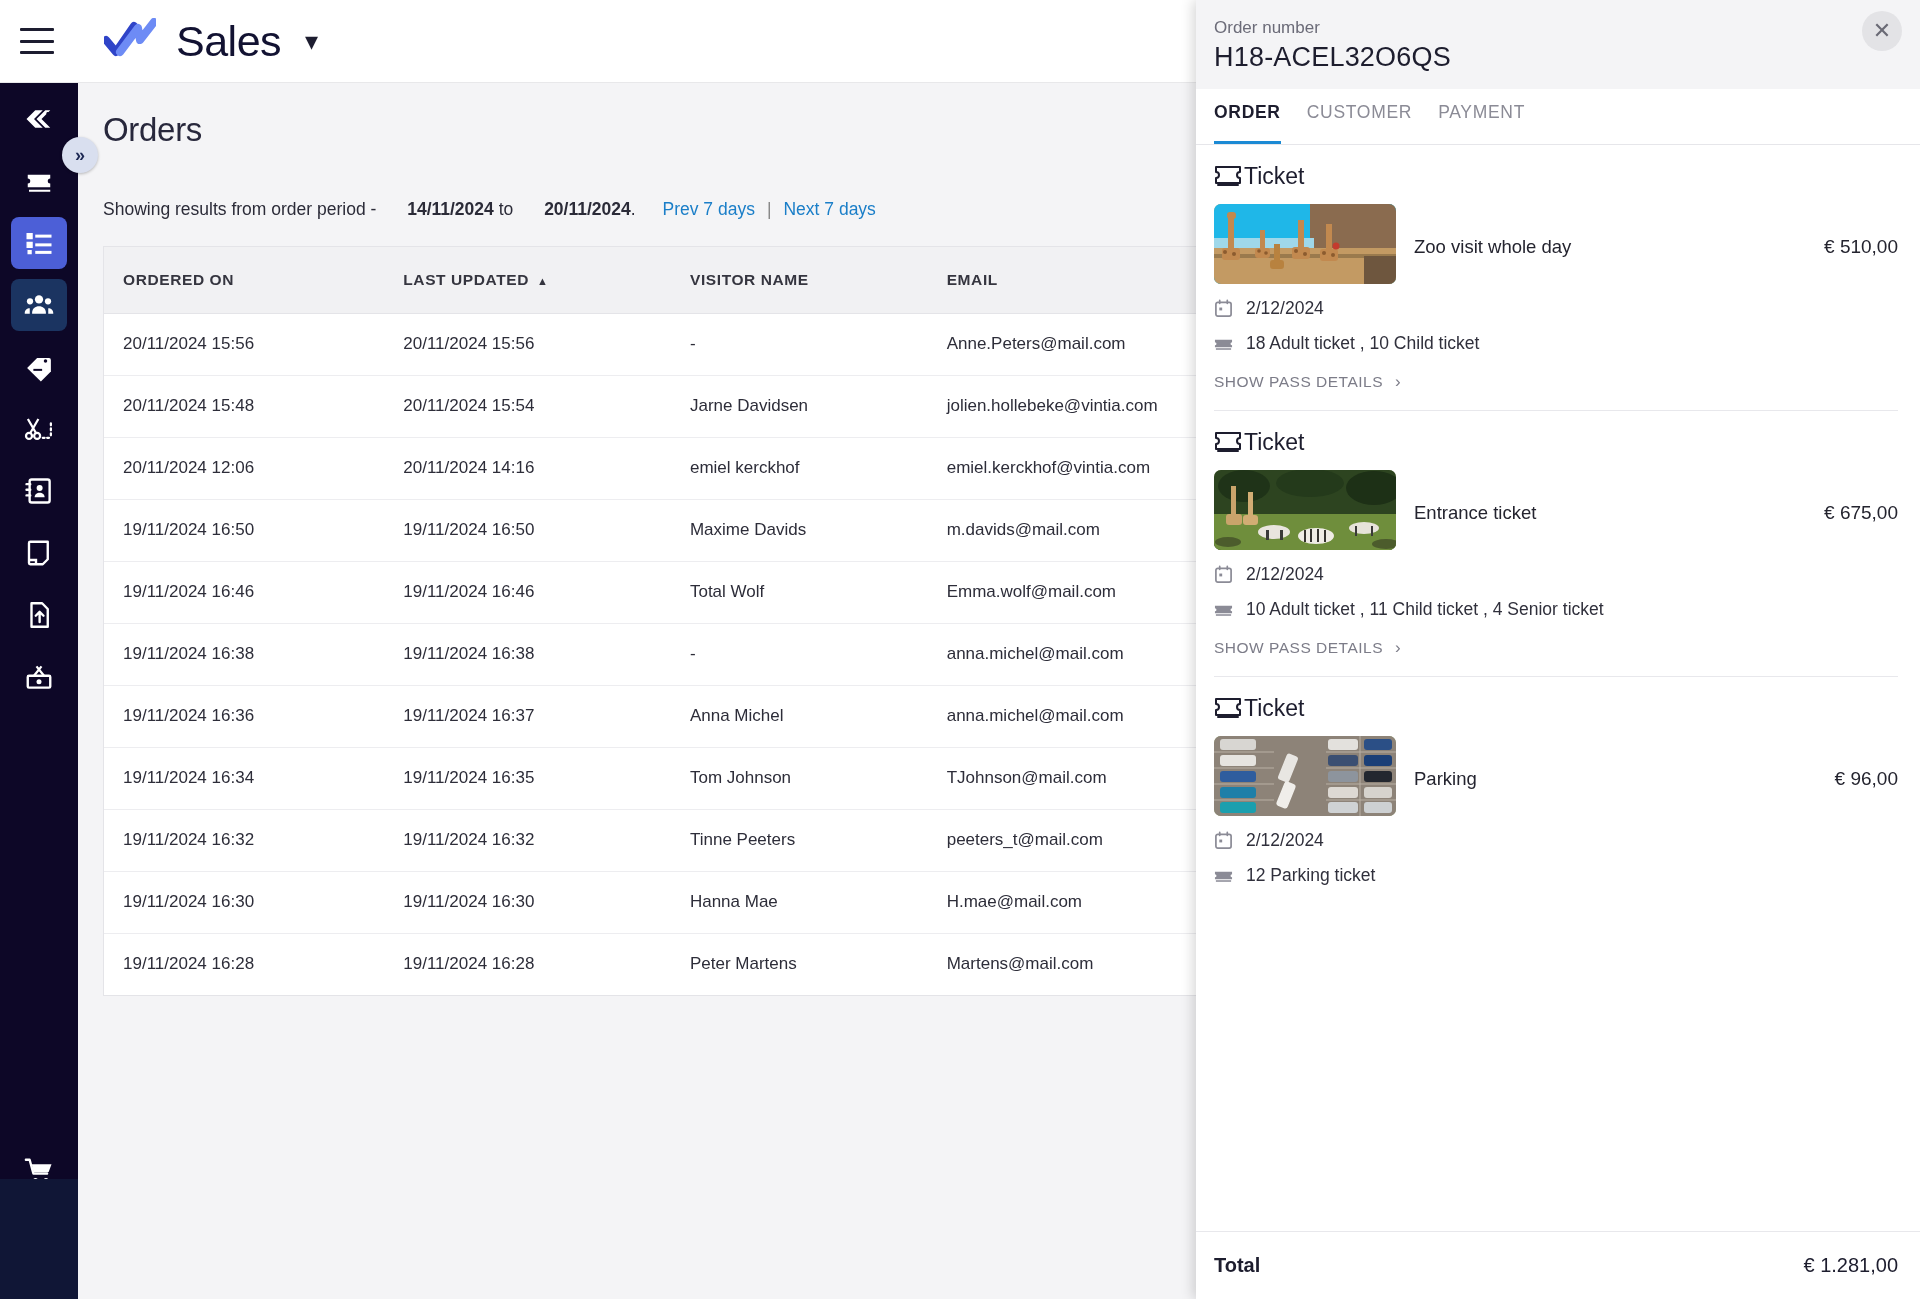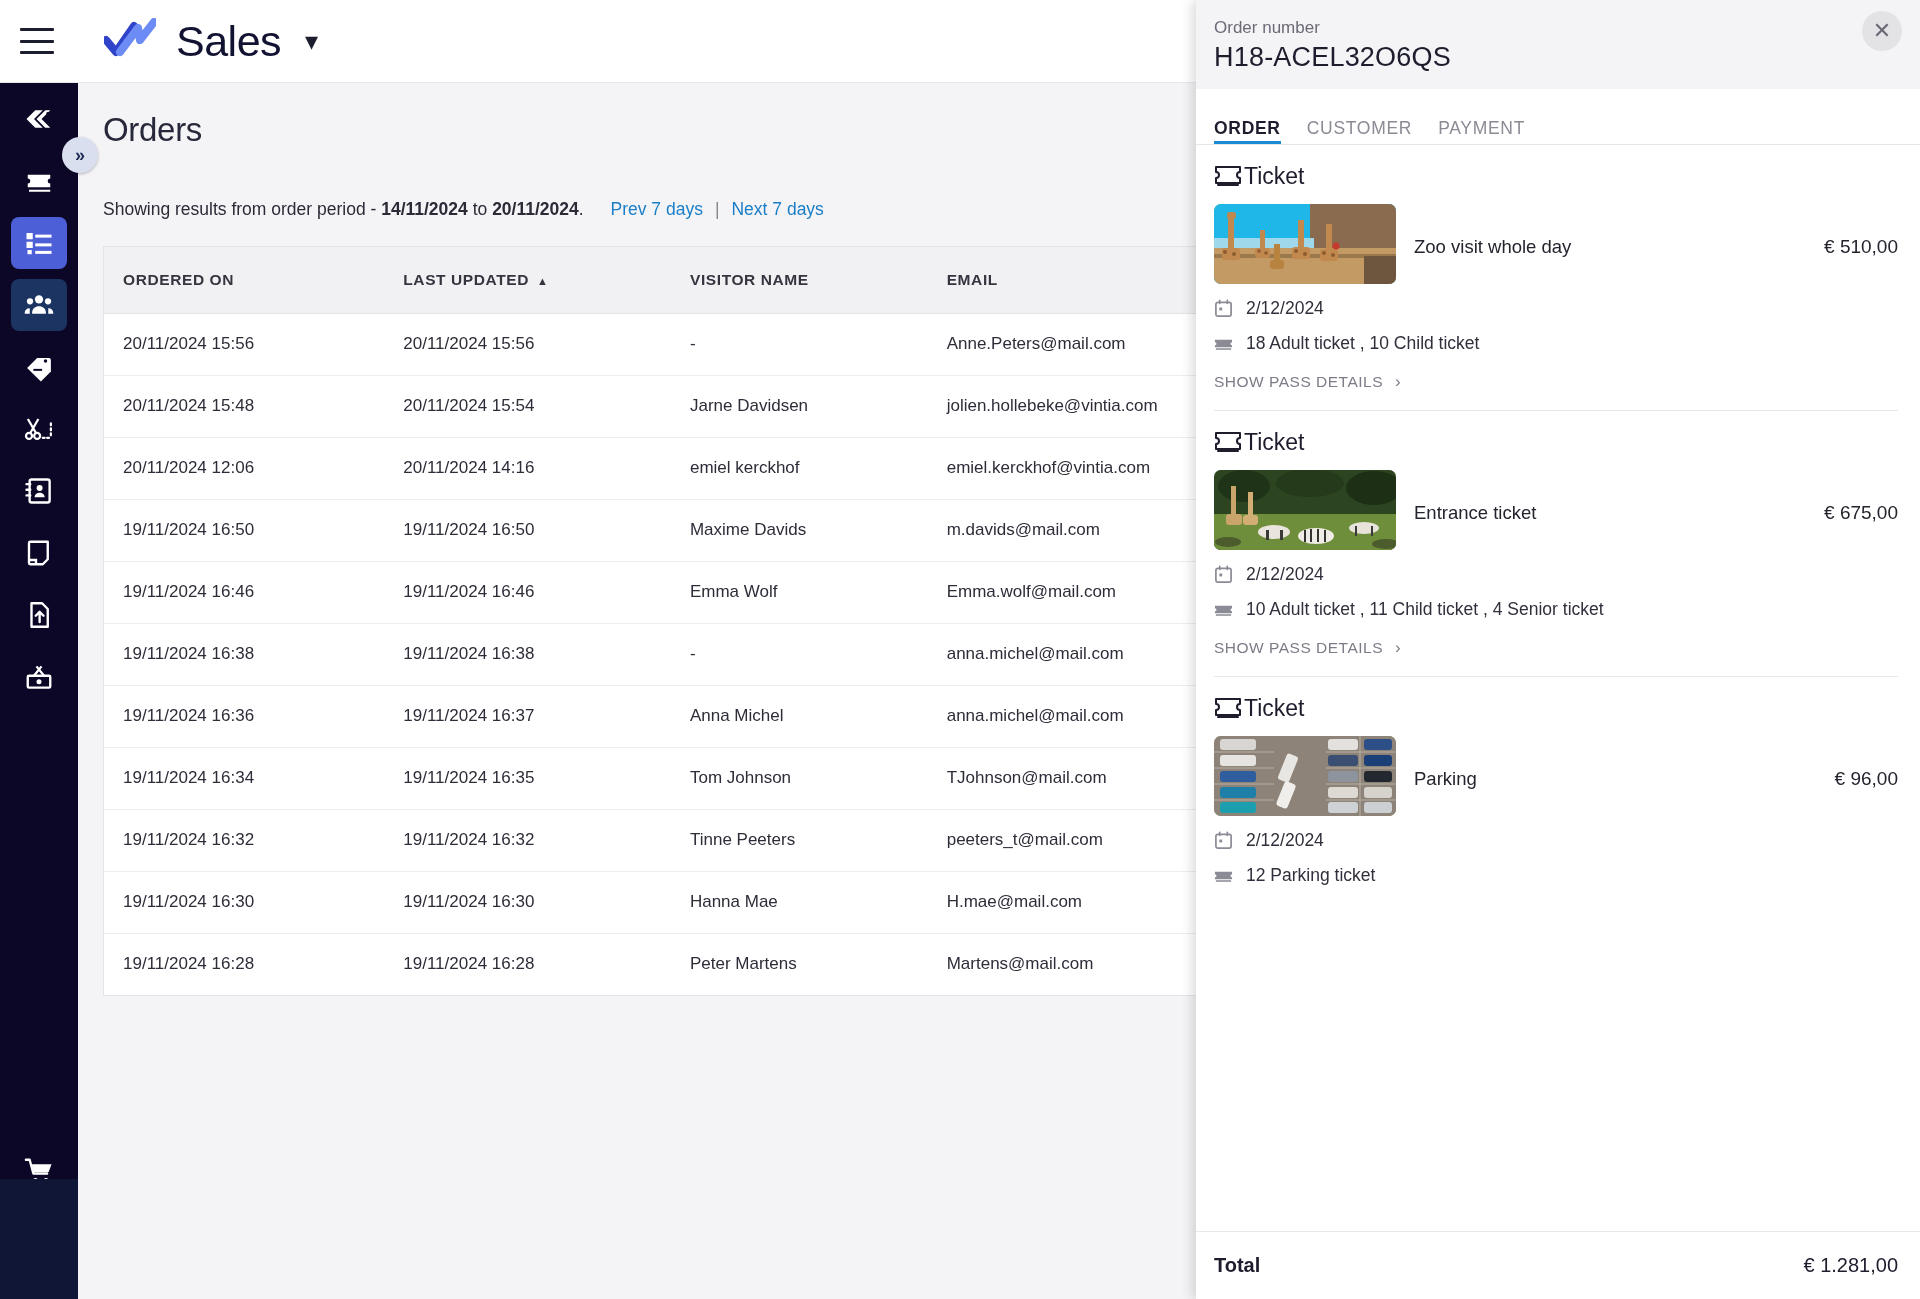--- a/index.html
+++ b/index.html
@@ -69,21 +69,21 @@
     position: absolute; top: 83px; left: 78px; width: 1842px; height: 1216px;
     background: #f4f4f6; overflow: hidden;
   }
   .page-title {
     margin: 28px 0 0 25px; font-size: 33px; color: #28283c; font-weight: normal;
     letter-spacing: -0.3px;
   }
   .period-line {
     margin: 50px 0 0 25px; font-size: 17.5px; color: #2b2b38;
   }
-  .period-line b { font-weight: bold; }
+  .period-line b { font-weight: bold; margin-left: 26px; }
   .period-link { color: #1a7ec8; cursor: pointer; }
   .period-sep { color: #888; margin: 0 12px; }
 
   .table-card {
     margin: 26px 0 0 25px; width: 1700px; background: #ffffff;
     border: 1px solid #e4e4e8;
   }
   table { width: 100%; border-collapse: collapse; table-layout: fixed; }
   thead th {
     background: #f1f1f3; text-align: left; font-size: 15.5px; font-weight: bold;
@@ -117,21 +117,21 @@
     position: absolute; right: 18px; top: 11px; width: 40px; height: 40px;
     border-radius: 50%; background: #e3e3e6; color: #6a6a75;
     display: flex; align-items: center; justify-content: center; font-size: 22px;
     cursor: pointer;
   }
   .panel-tabs {
     display: flex; align-items: flex-end; gap: 26px; padding: 20px 0 0 18px;
     border-bottom: 1px solid #e6e6ea; flex: 0 0 auto; height: 56px;
   }
   .panel-tab {
-    font-size: 17.5px; letter-spacing: .7px; color: #8b8b96; padding-bottom: 2px;
+    font-size: 17.5px; letter-spacing: .7px; color: #8b8b96; padding-bottom: 18px;
     cursor: pointer; border-bottom: 3px solid transparent;
   }
   .panel-tab.active { color: #1d1d2e; font-weight: bold; border-bottom-color: #1b8ad4; }
 
   .panel-body { flex: 1; overflow: hidden; padding: 0 22px 0 18px; }
   .ticket-block { padding: 18px 0 0 0; }
   .ticket-block + .ticket-block { border-top: 1px solid #e8e8ec; margin-top: 18px; }
   .ticket-head { display: flex; align-items: flex-start; gap: 2px; margin-bottom: 14px; }
   .ticket-head svg { width: 28px; height: 24px; }
   .ticket-head-label { font-size: 23px; color: #1d1d2e; }
@@ -320,21 +320,21 @@
             <tr>
               <td>19/11/2024 16:50</td>
               <td>19/11/2024 16:50</td>
               <td>Maxime Davids</td>
               <td>m.davids@mail.com</td>
               <td class="col-order-num"><a>H18-RY6Y</a></td>
             </tr>
             <tr>
               <td>19/11/2024 16:46</td>
               <td>19/11/2024 16:46</td>
-              <td>Emma Wolf</td>
+              <td>Total Wolf</td>
               <td>Emma.wolf@mail.com</td>
               <td class="col-order-num"><a>H18-ACEL</a></td>
             </tr>
             <tr>
               <td>19/11/2024 16:38</td>
               <td>19/11/2024 16:38</td>
               <td>-</td>
               <td>anna.michel@mail.com</td>
               <td class="col-order-num"><a>H18-2UPS</a></td>
             </tr>

